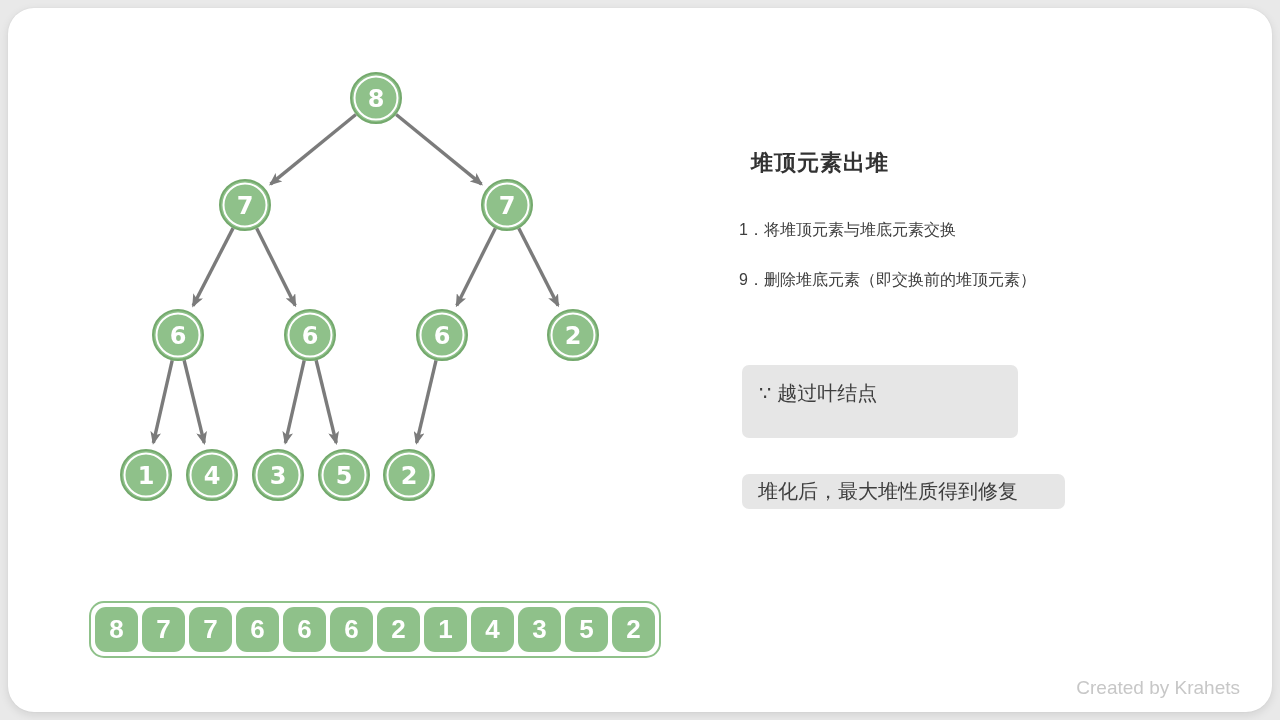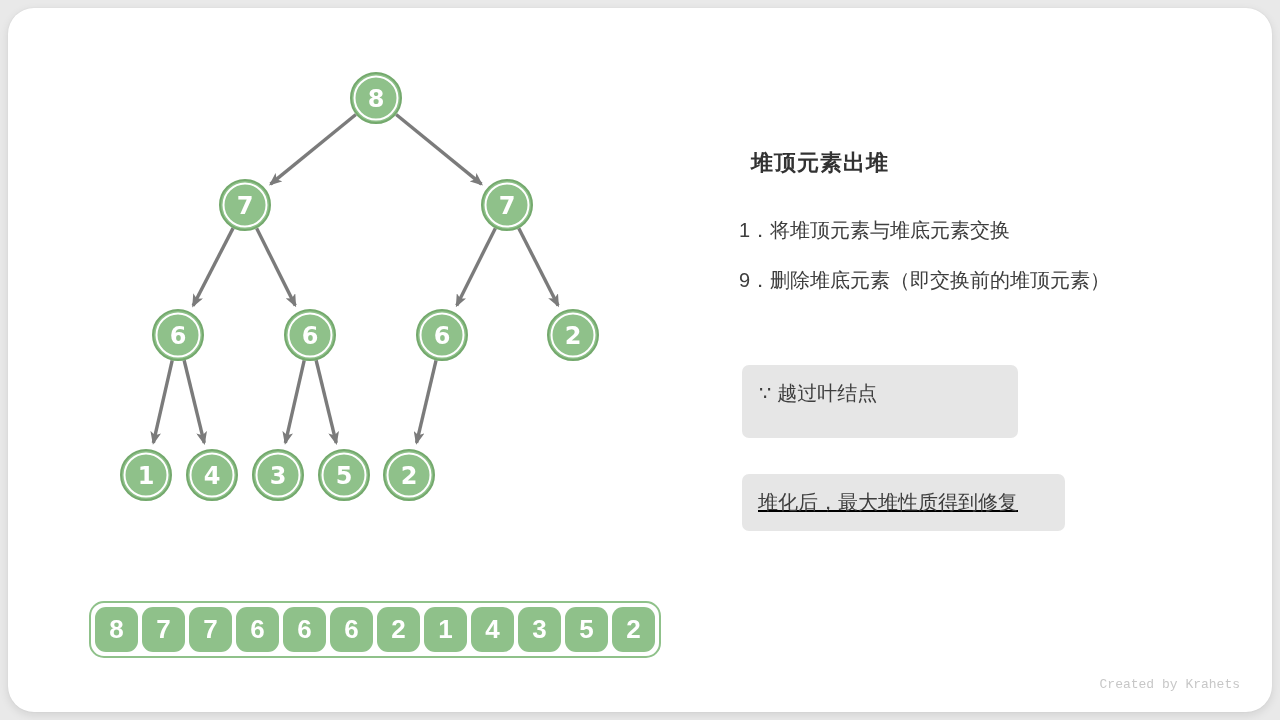--- a/index.html
+++ b/index.html
@@ -38,49 +38,48 @@
     letter-spacing: 1px;
   }
   .steps {
     position: absolute;
     left: 739px; top: 218px;
   }
   .step {
     height: 24px;
     line-height: 24px;
     margin-bottom: 26px;
-    font-size: 20px;
+    font-size: 16px;
     color: var(--text, #3e3e3e);
   }
   .note-box {
     position: absolute;
     left: 742px; top: 365px;
     width: 276px; height: 73px;
     box-sizing: border-box;
     background: var(--box-bg, #e6e6e6);
     border-radius: 7px;
     padding: 13px 0 0 17px;
   }
   .note-line {
     font-size: 20px;
     line-height: 30px;
     margin-bottom: 12px;
     color: var(--text, #3e3e3e);
   }
   .result-box {
     position: absolute;
     left: 742px; top: 474px;
-    width: 323px; height: 57px;
+    width: 323px; height: 35px;
     box-sizing: border-box;
     background: var(--box-bg, #e6e6e6);
     border-radius: 7px;
     display: flex;
     align-items: center;
     padding-left: 16px;
-    text-decoration: underline;
   }
   .result-text {
     font-size: 20px;
     color: var(--text, #3e3e3e);
   }
   .heap-array {
     position: absolute;
     left: 89px; top: 601px;
     display: inline-flex;
     gap: 4px;
@@ -96,22 +95,22 @@
     display: flex;
     align-items: center;
     justify-content: center;
     color: #ffffff;
     font-size: 26px;
     font-weight: bold;
   }
   .watermark {
     position: absolute;
     right: 40px; top: 677px;
-    font-family: Liberation Mono, monospace;
-    font-size: 13px;
+    font-family: Liberation Sans, sans-serif;
+    font-size: 19px;
     color: var(--watermark, #c7c7c7);
   }
 </style>
 </head>
 <body>
 
 <div class="page">
   <div class="card"></div>
 
   <svg id="tree-svg" viewBox="0 0 1280 720" xmlns="http://www.w3.org/2000/svg">

